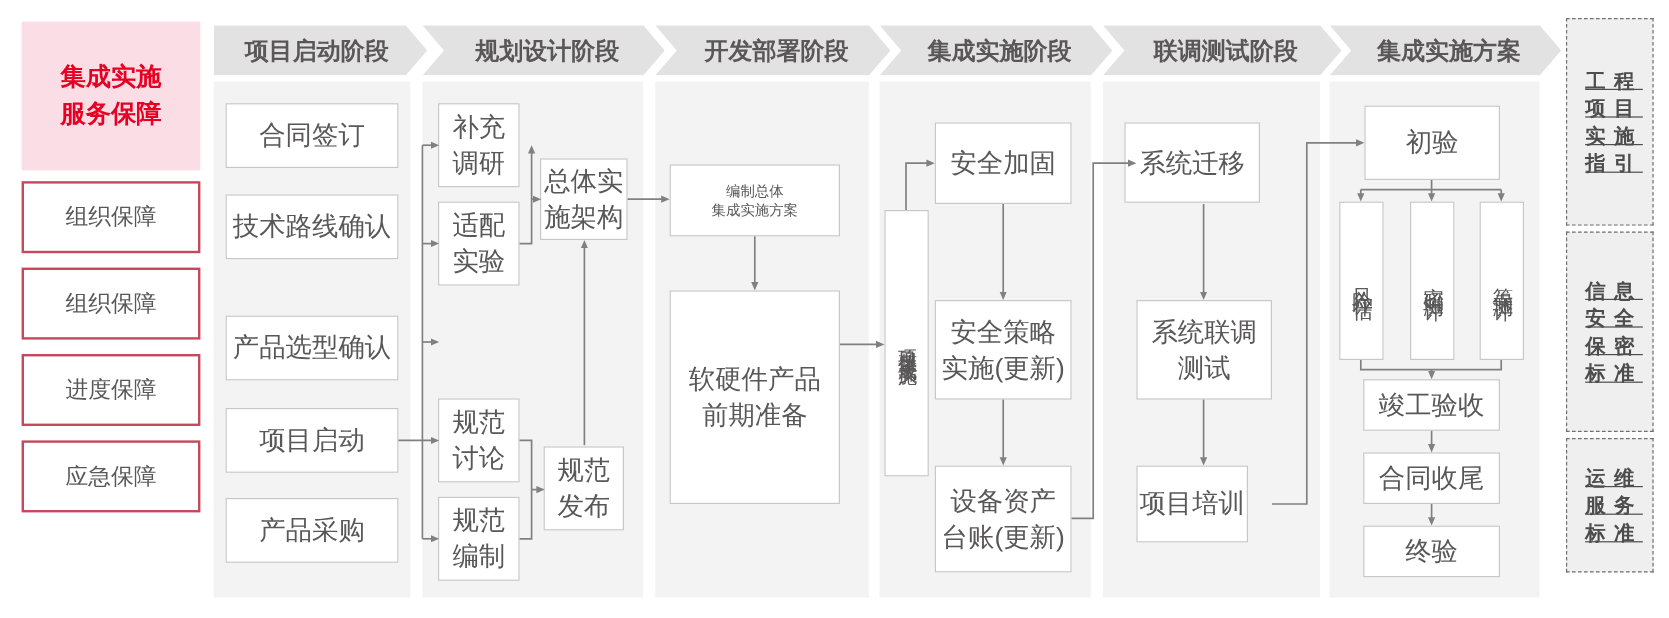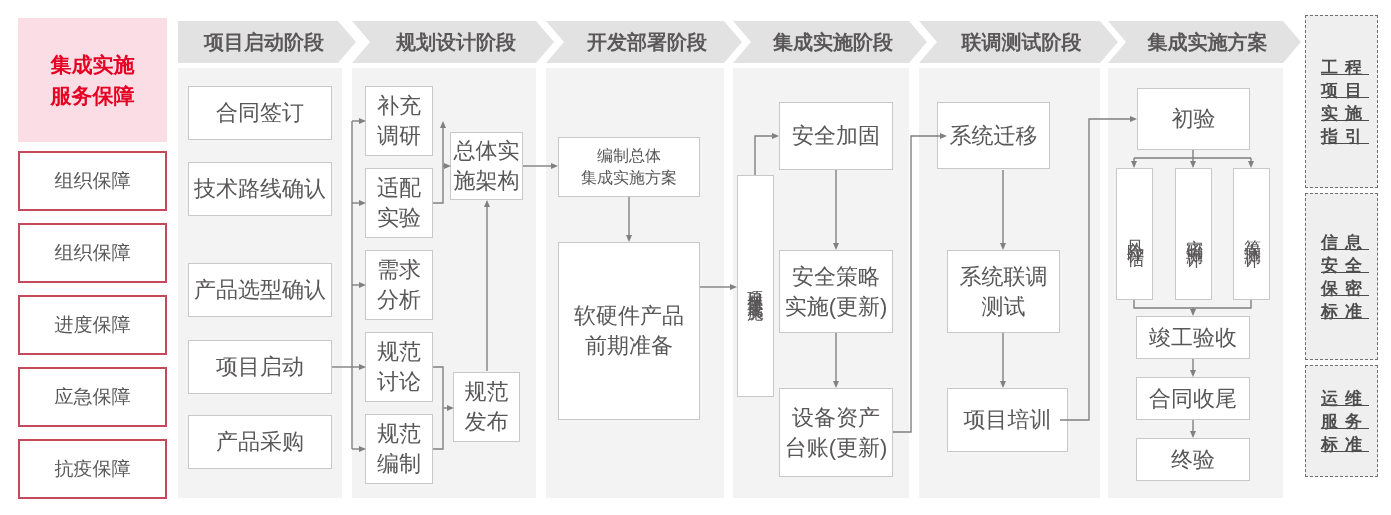--- a/index.html
+++ b/index.html
@@ -13,21 +13,21 @@
           clip-path:polygon(0 0,calc(100% - 18px) 0,100% 50%,calc(100% - 18px) 100%,0 100%,18px 50%);}
   .banner.first{clip-path:polygon(0 0,calc(100% - 18px) 0,100% 50%,calc(100% - 18px) 100%,0 100%);padding-left:4px;}
 
   
   .panel{position:absolute;top:68px;height:430px;background:#f4f3f4;}
 
   
   .node{position:absolute;background:#ffffff;border:1px solid #c9c8c8;color:#595757;
         font-size:22px;line-height:1.35;display:flex;align-items:center;justify-content:center;
         text-align:center;white-space:pre-line;box-sizing:border-box;}
-  .node.sm{font-size:16px;text-align:center;}
+  .node.sm{font-size:12px;text-align:center;}
   .node.vert{writing-mode:vertical-rl;text-orientation:upright;font-size:16px;letter-spacing:2px;}
   .node.vert4{writing-mode:vertical-rl;text-orientation:upright;font-size:17px;letter-spacing:4px;}
 
   
   .side-title{position:absolute;left:18px;top:18px;width:149px;height:124px;background:#fbdee5;
               color:#e60023;font-weight:bold;font-size:21px;line-height:31px;display:flex;
               align-items:center;justify-content:center;text-align:center;white-space:pre-line;}
   .side-item{position:absolute;left:18px;width:149px;height:60px;background:#ffffff;
              border:2px solid #c5485c;color:#595757;font-size:19px;display:flex;align-items:center;
              justify-content:center;box-sizing:border-box;}
@@ -44,21 +44,20 @@
 <body>
 
 <div class="canvas">
 
   <div class="side-title">集成实施
 服务保障</div>
   <div class="side-item" style="top:151px">组织保障</div>
   <div class="side-item" style="top:223px">组织保障</div>
   <div class="side-item" style="top:295px">进度保障</div>
   <div class="side-item" style="top:367px">应急保障</div>
-  <div class="side-item" style="top:439px">抗疫保障</div>
 
   <div class="banner first" style="left:178px;width:178px">项目启动阶段</div>
   <div class="banner" style="left:352px;width:202px">规划设计阶段</div>
   <div class="banner" style="left:546px;width:196px">开发部署阶段</div>
   <div class="banner" style="left:733px;width:194px">集成实施阶段</div>
   <div class="banner" style="left:919px;width:199px">联调测试阶段</div>
   <div class="banner" style="left:1108px;width:193px">集成实施方案</div>
 
   <div class="panel" style="left:178px;width:164px"></div>
   <div class="panel" style="left:352px;width:184px"></div>
@@ -70,22 +69,20 @@
   <div class="node" style="left:188px;top:86px;width:144px;height:54px">合同签订</div>
   <div class="node" style="left:188px;top:162px;width:144px;height:54px">技术路线确认</div>
   <div class="node" style="left:188px;top:263px;width:144px;height:54px">产品选型确认</div>
   <div class="node" style="left:188px;top:340px;width:144px;height:54px">项目启动</div>
   <div class="node" style="left:188px;top:415px;width:144px;height:54px">产品采购</div>
 
   <div class="node" style="left:365px;top:86px;width:68px;height:70px">补充
 调研</div>
   <div class="node" style="left:365px;top:168px;width:68px;height:70px">适配
 实验</div>
-  <div class="node" style="left:365px;top:250px;width:68px;height:70px">需求
-分析</div>
   <div class="node" style="left:365px;top:332px;width:68px;height:70px">规范
 讨论</div>
   <div class="node" style="left:365px;top:414px;width:68px;height:70px">规范
 编制</div>
   <div class="node" style="left:450px;top:132px;width:73px;height:68px">总体实
 施架构</div>
   <div class="node" style="left:453px;top:372px;width:67px;height:70px">规范
 发布</div>
 
   <div class="node sm" style="left:558px;top:137px;width:142px;height:60px">编制总体
@@ -96,21 +93,21 @@
   <div class="node vert" style="left:737px;top:175px;width:37px;height:222px">项目整体集成实施</div>
   <div class="node" style="left:779px;top:102px;width:114px;height:68px">安全加固</div>
   <div class="node" style="left:779px;top:250px;width:114px;height:83px">安全策略
 实施(更新)</div>
   <div class="node" style="left:779px;top:388px;width:114px;height:89px">设备资产
 台账(更新)</div>
 
   <div class="node" style="left:937px;top:102px;width:113px;height:67px">系统迁移</div>
   <div class="node" style="left:947px;top:250px;width:113px;height:83px">系统联调
 测试</div>
-  <div class="node" style="left:947px;top:388px;width:121px;height:64px">项目培训</div>
+  <div class="node" style="left:947px;top:388px;width:93px;height:64px">项目培训</div>
 
   <div class="node" style="left:1137px;top:88px;width:113px;height:62px">初验</div>
   <div class="node vert4" style="left:1116px;top:168px;width:37px;height:132px">风险评估</div>
   <div class="node vert4" style="left:1175px;top:168px;width:37px;height:132px">密码测评</div>
   <div class="node vert4" style="left:1233px;top:168px;width:37px;height:132px">等保测评</div>
   <div class="node" style="left:1136px;top:316px;width:114px;height:43px">竣工验收</div>
   <div class="node" style="left:1136px;top:377px;width:114px;height:43px">合同收尾</div>
   <div class="node" style="left:1136px;top:438px;width:114px;height:43px">终验</div>
 
   <div class="standard" style="top:15px;height:173px">工程

